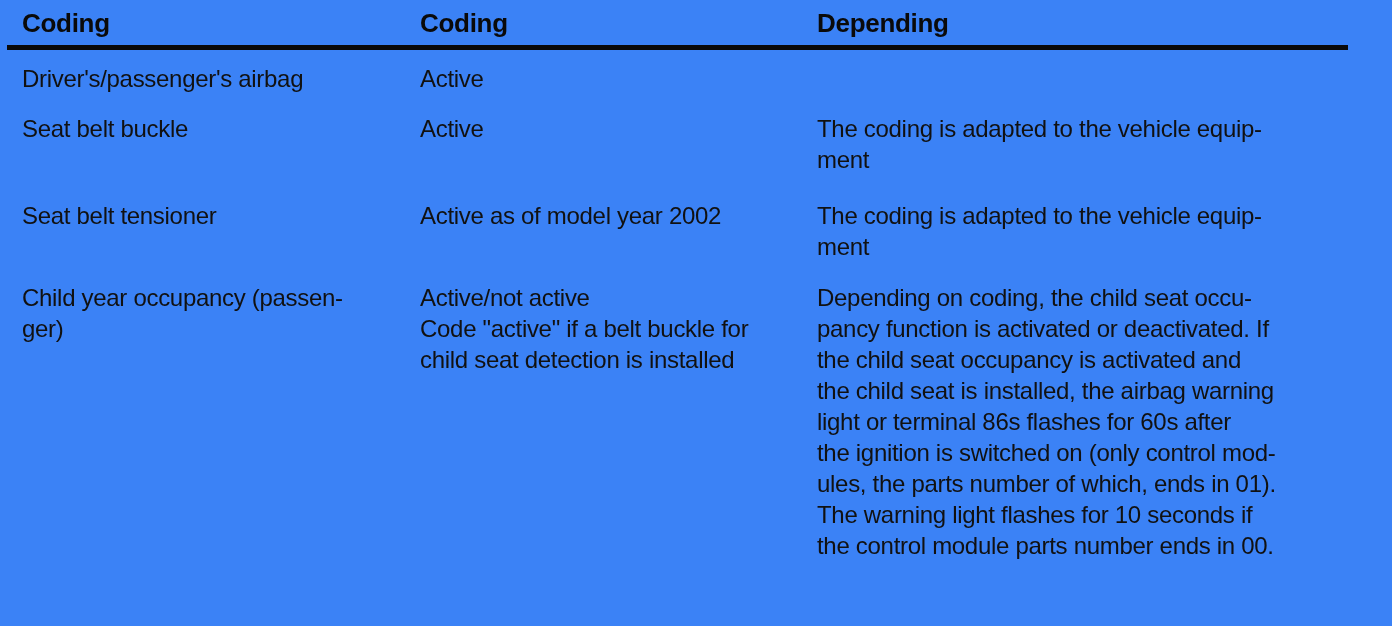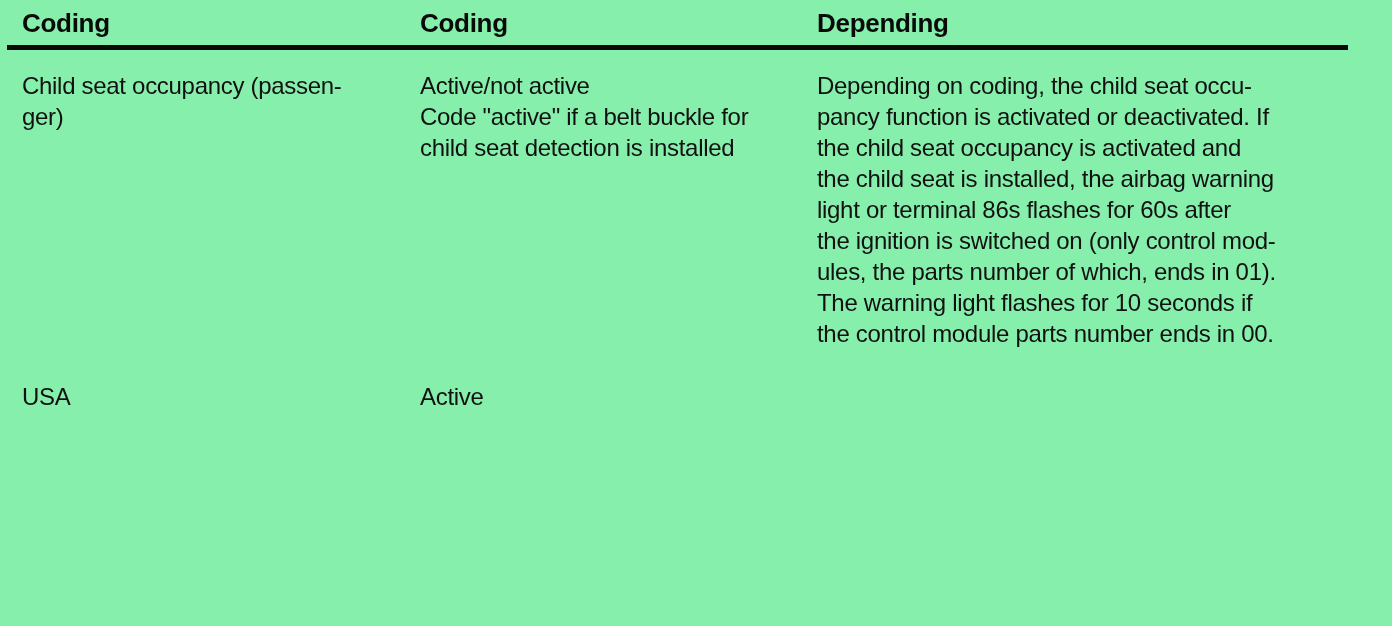--- a/index.html
+++ b/index.html
@@ -7,21 +7,21 @@
     padding: 0;
     background: #ffffff;
     width: 1392px;
     height: 626px;
     overflow: hidden;
   }
   .page {
     position: relative;
     width: 1392px;
     height: 626px;
-    background: #86efac;
+    background: #3b82f6;
     color: #0e0e0e;
     font-family: "Liberation Sans", "DejaVu Sans", sans-serif;
     letter-spacing: -0.3px;
   }
   table.coding-table {
     border-collapse: collapse;
     table-layout: fixed;
     width: 1341px;
     margin-left: 7px;
     margin-top: 0;
@@ -68,36 +68,48 @@
       <col class="c3">
     </colgroup>
     <thead>
       <tr>
         <th class="first">Coding</th>
         <th>Coding</th>
         <th>Depending</th>
       </tr>
     </thead>
     <tbody>
+      <tr class="row-1">
+        <td class="first">Driver's/passenger's airbag</td>
+        <td>Active</td>
+        <td></td>
+      </tr>
+      <tr class="row-2">
+        <td class="first">Seat belt buckle</td>
+        <td>Active</td>
+        <td>The coding is adapted to the vehicle equip-
+ment</td>
+      </tr>
+      <tr class="row-3">
+        <td class="first">Seat belt tensioner</td>
+        <td>Active as of model year 2002</td>
+        <td>The coding is adapted to the vehicle equip-
+ment</td>
+      </tr>
       <tr class="row-4">
-        <td class="first">Child seat occupancy (passen-
+        <td class="first">Child year occupancy (passen-
 ger)</td>
         <td>Active/not active
 Code "active" if a belt buckle for
 child seat detection is installed</td>
         <td>Depending on coding, the child seat occu-
 pancy function is activated or deactivated. If
 the child seat occupancy is activated and
 the child seat is installed, the airbag warning
 light or terminal 86s flashes for 60s after
 the ignition is switched on (only control mod-
 ules, the parts number of which, ends in 01).
 The warning light flashes for 10 seconds if
 the control module parts number ends in 00.</td>
       </tr>
-      <tr class="row-5">
-        <td class="first">USA</td>
-        <td>Active</td>
-        <td></td>
-      </tr>
     </tbody>
   </table>
 </div>
 
 </body></html>

